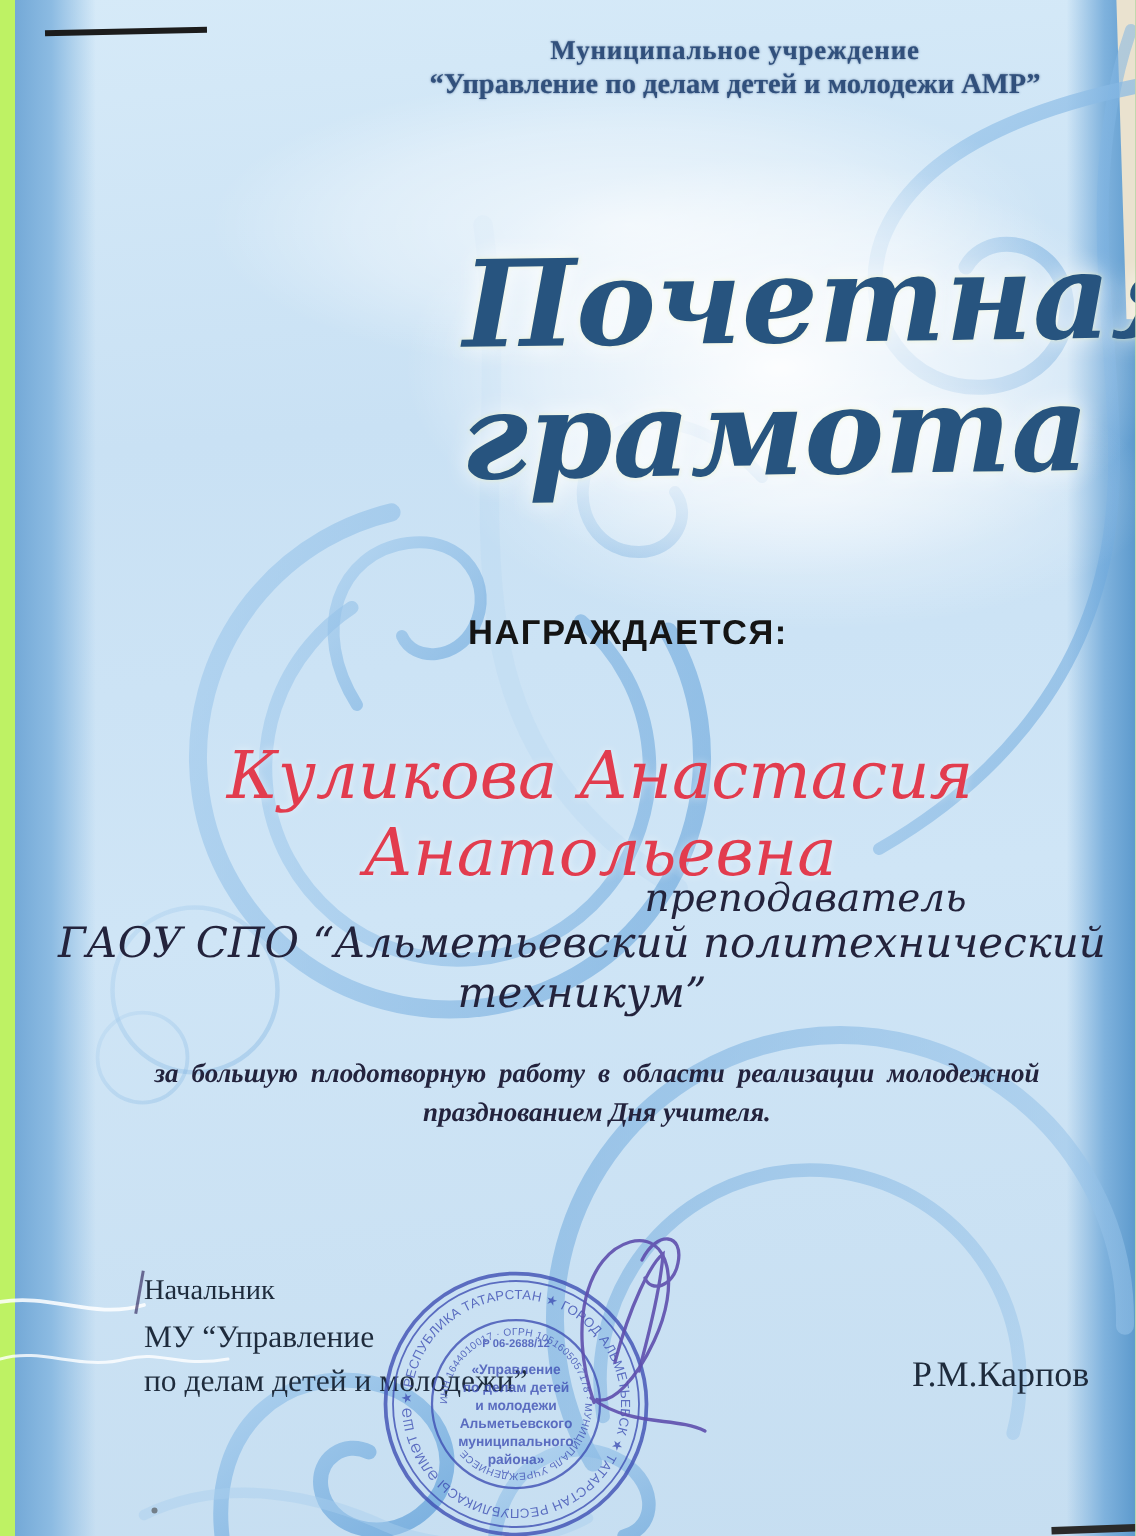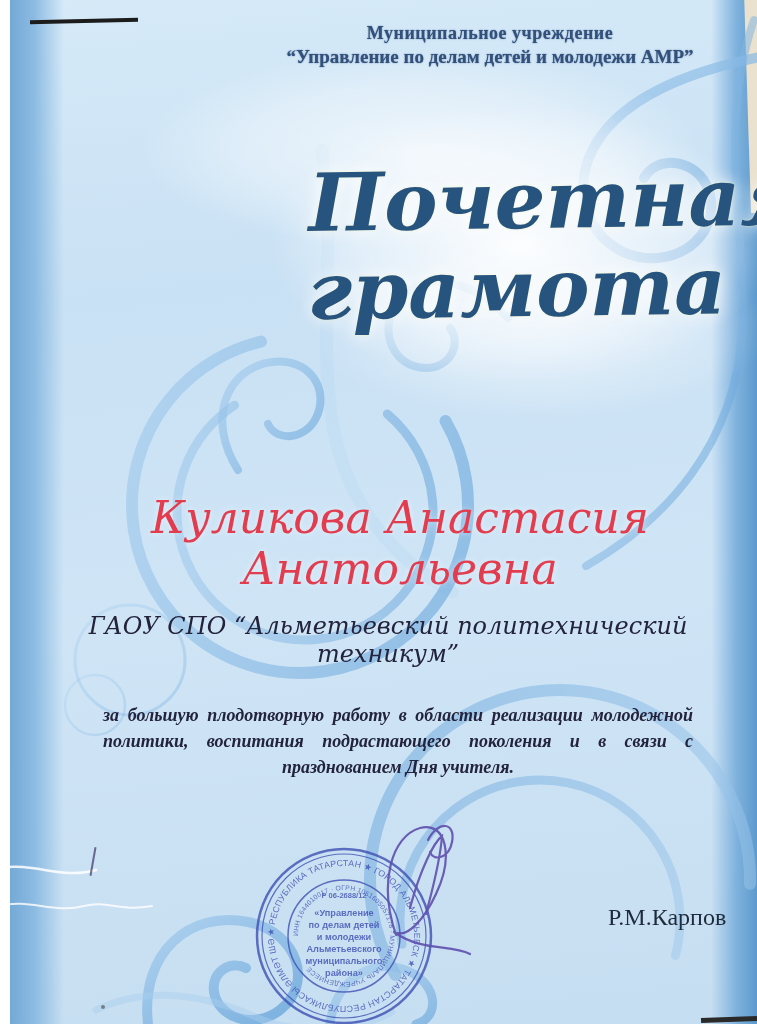--- a/index.html
+++ b/index.html
@@ -1,18 +1,18 @@
 <!DOCTYPE html>
 <html><head>
 <meta charset="utf-8">
 <style>
   html,body { margin:0; padding:0; background:#d8d4c8; }
   .scan {
     position:relative; width:757px; height:1024px; overflow:hidden;
-    background:#ffffff; font-family:"Liberation Serif", serif;
+    background:#bef264; font-family:"Liberation Serif", serif;
   }
   .paper {
     position:absolute; left:10px; top:0; width:747px; height:1024px;
     background:linear-gradient(175deg,#d6eaf8 0%,#c9e1f4 28%,#cfe5f6 58%,#c6def1 100%);
   }
   .band-left {
     position:absolute; left:10px; top:0; width:54px; height:1024px; z-index:1;
     background:linear-gradient(90deg,#74a9d7 0%,#8cbbe2 45%,rgba(170,205,235,0) 100%);
   }
   .band-right {
@@ -45,21 +45,21 @@
     font-weight:bold; font-size:23px; letter-spacing:1px; color:#141414;
   }
   .name {
     left:20px; top:492px; width:760px; text-align:center;
     font-family:"DejaVu Serif", serif; font-style:italic;
     font-size:44px; color:#e23c4e; text-shadow:0 0 6px rgba(255,255,255,.5);
   }
   .role { left:337px; top:584px; width:400px; text-align:center;
     font-family:"DejaVu Serif", serif; font-style:italic; font-size:26px; color:#23233c; }
   .org  { left:18px; top:612px; width:740px; text-align:center;
-    font-family:"DejaVu Serif", serif; font-style:italic; font-size:24px; color:#23233c; }
+    font-family:"DejaVu Serif", serif; font-style:italic; font-size:28px; color:#23233c; }
 
   .citation { left:103px; top:702px; width:590px; font-size:18px; font-weight:bold;
     color:#23233d; line-height:26px;font-style:italic; }
   .citation .jl { text-align:justify; text-align-last:justify; }
   .citation .jl-last { text-align:center; }
 
   .sig-pos { left:96px; top:850px; color:#1e2b3c; }
   .sig-pos .sp1 { font-size:19px; margin-bottom:7px; }
   .sig-pos .sp2 { font-size:21px; margin-bottom:4px; }
   .sig-pos .sp3 { font-size:21px; }
@@ -126,30 +126,36 @@
   <div class="txt header">
     <div class="l1">Муниципальное учреждение</div>
     <div class="l2">“Управление по делам детей и молодежи АМР”</div>
   </div>
 
   <div class="txt title">
     <span class="t1">Почетная</span>
     <span class="t2">грамота</span>
   </div>
 
+  <div class="txt award">НАГРАЖДАЕТСЯ:</div>
 
   <div class="txt name">Куликова Анастасия Анатольевна</div>
+  <div class="txt role">преподаватель</div>
   <div class="txt org">ГАОУ СПО “Альметьевский политехнический техникум”</div>
 
   <div class="txt citation">
     <div class="jl">за большую плодотворную работу в области реализации молодежной</div>
-    <div class="jl">политики, воспитания подрастающего поколения и в связи с</div>
     <div class="jl-last">празднованием Дня учителя.</div>
   </div>
 
+  <div class="txt sig-pos">
+    <div class="sp1">Начальник</div>
+    <div class="sp2">МУ “Управление</div>
+    <div class="sp3">по делам детей и молодежи”</div>
+  </div>
   <div class="txt sig-name">Р.М.Карпов</div>
 
   <svg class="stamp-svg" width="200" height="184" viewBox="0 0 200 184">
     <defs>
       <path id="ringOuter" d="M 98 96 m -70 0 a 70 70 0 1 1 140 0 a 70 70 0 1 1 -140 0"></path>
       <path id="ringInner" d="M 98 96 m -46 0 a 46 46 0 1 1 92 0 a 46 46 0 1 1 -92 0"></path>
     </defs>
     <g fill="none" stroke="#3f50b4">
       <circle cx="98" cy="96" r="87" stroke-width="2.5"></circle>
       <circle cx="98" cy="96" r="82" stroke-width="1.2"></circle>

